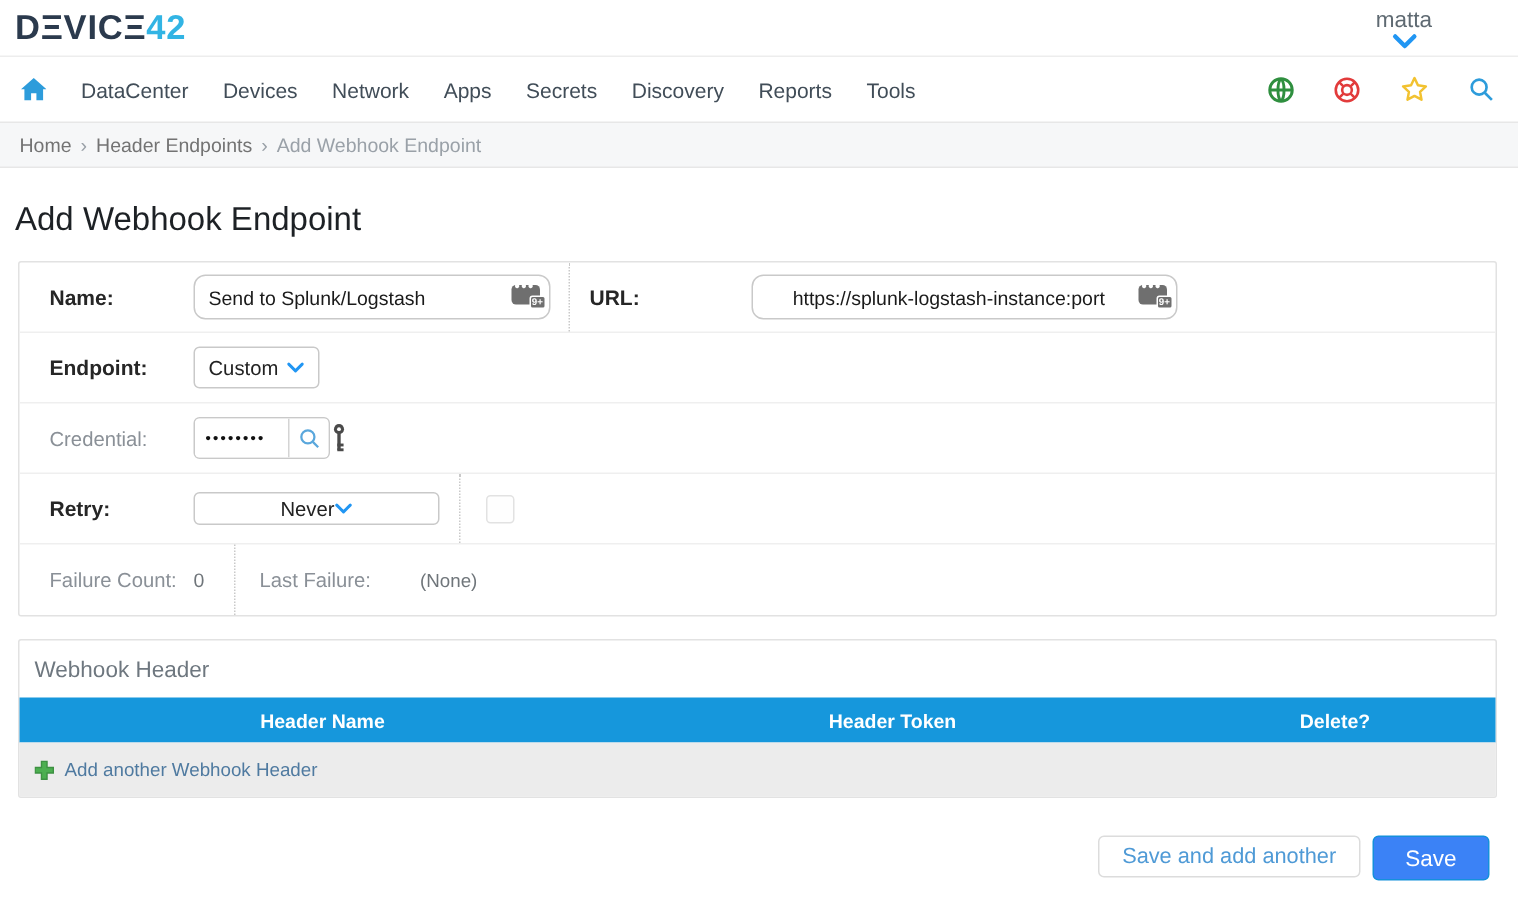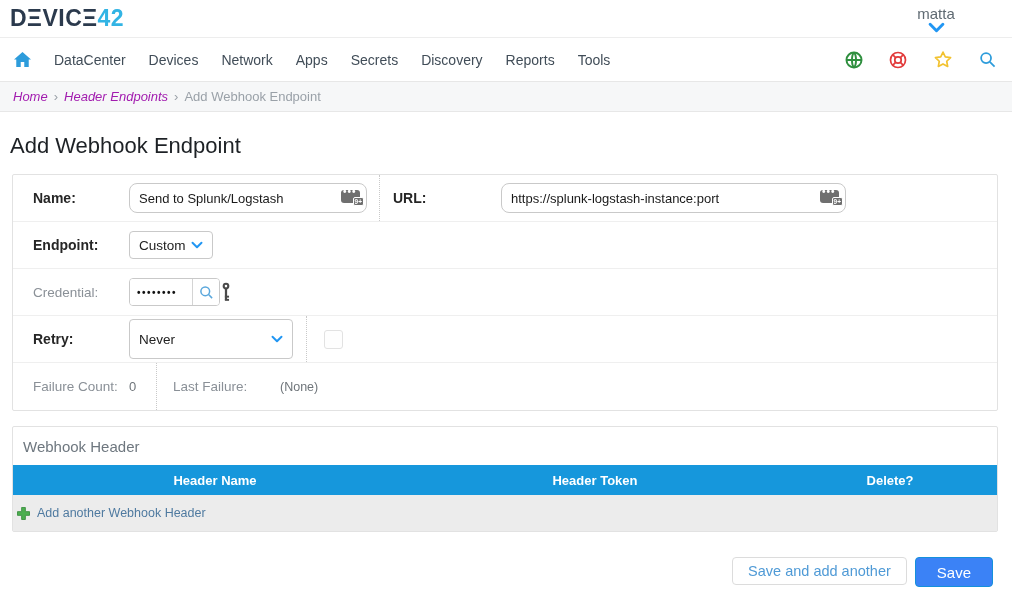--- a/index.html
+++ b/index.html
@@ -18,55 +18,55 @@
   .navbar { height:44px; display:flex; align-items:center; justify-content:space-between;
     padding:0 16px 0 14px; border-bottom:1px solid #e7e7e7; }
   .nav-left { display:flex; align-items:center; gap:23px; }
   .nav-item { font-size:14px; color:#414d58; cursor:pointer; }
   .nav-right { display:flex; align-items:center; gap:26px; }
   .icon-btn { display:flex; align-items:center; cursor:pointer; }
 
   
   .breadcrumb { height:30px; background:#f6f7f8; border-bottom:1px solid #e7e7e7;
     display:flex; align-items:center; gap:6px; padding-left:13px; font-size:13px; }
-  .crumb-link { color:#a21caf; text-decoration:none;font-style:italic; }
+  .crumb-link { color:#737373; text-decoration:none; }
   .crumb-sep, .crumb-current { color:#9aa1a8; }
 
   
   .page-title { margin:21px 0 15px 10px; font-size:22px; font-weight:500; color:#1d2125; }
 
   
   .panel { margin:0 14px 0 12px; border:1px solid #e2e2e2; border-radius:2px; background:#fff; }
 
   .frow { display:flex; align-items:center; min-height:47px; padding-left:20px;
     border-bottom:1px solid #efefef; }
   .frow:last-child { border-bottom:none; }
   .flabel { width:96px; font-size:14px; font-weight:700; color:#262626; flex:none; }
   .flabel.muted { font-weight:400; color:#8a9097; font-size:13.5px; }
   .vdiv { align-self:stretch; border-left:1px dotted #c9c9c9; flex:none; }
 
   .input-wrap { position:relative; display:flex; align-items:center; }
   .tinput { height:30px; border:1px solid #c9c9c9; border-radius:8px; font-size:13px;
     padding:0 30px 0 9px; color:#1a1a1a; outline:none; font-family:"Liberation Sans",sans-serif; }
   .w-name { width:238px; }
-  .w-url  { width:345px; }
+  .w-url  { width:284px;text-align:center; }
 
   .ffbadge { position:absolute; right:7px; top:7px; width:19px; height:13px;
     background:#6f6f6f; border-radius:3px; }
   .ffbadge .dots { position:absolute; top:-4px; left:2px; color:#fff; font-size:10px;
     letter-spacing:1px; font-weight:700; }
   .ffbadge .nine { position:absolute; right:-4px; bottom:-3px; background:#6f6f6f;
     border:1px solid #fff; border-radius:2px; color:#fff; font-size:6.5px; line-height:7px;
     padding:0 1px; font-weight:700; }
 
   .selectbox { border:1px solid #c9c9c9; border-radius:4px; background:#fff;
     display:flex; align-items:center; justify-content:space-between;
     padding:4px 9px; font-size:13.5px; color:#222; cursor:pointer; }
   .sel-endpoint { width:84px; height:28px; }
-  .sel-retry { width:164px; height:40px; }
+  .sel-retry { width:164px; height:22px;justify-content:center; }
 
   .credgroup { display:flex; align-items:stretch; height:28px; border:1px solid #c9c9c9;
     border-radius:4px; overflow:hidden; background:#fff; }
   .cred-input { width:62px; border:none; outline:none; font-size:10px; font-weight:700;
     letter-spacing:1.5px; color:#111; padding:0 3px 0 7px; }
   .cred-search { width:27px; border-left:1px solid #d4d4d4; background:#fff;
     display:flex; align-items:center; justify-content:center; cursor:pointer; }
   .key-ico { margin-left:2px; display:flex; align-items:center; }
 
   .checkbox { width:19px; height:19px; border:1px solid #e2e2e2; border-radius:3px;
@@ -77,21 +77,21 @@
   .flabel2 { margin-left:16px; width:107px; font-size:13.5px; color:#8a9097; flex:none; }
   .lf-value { color:#6f757a; font-size:12.5px; }
 
   
   .wh-panel { margin-top:15px; }
   .wh-title { padding:11px 10px 10px; color:#6e777f; font-size:15px; }
   .wh-head { display:grid; grid-template-columns:384px 376px 1fr; align-items:center;
     background:#1697dc; color:#fff; height:30px; padding-left:10px;
     font-size:13px; font-weight:700;text-align:center; }
   .wh-add { background:#ececec; height:36px; display:flex; align-items:center;
-    gap:7px; padding-left:4px; }
+    gap:7px; padding-left:10px; }
   .wh-add-link { color:#4f7aa0; font-size:12.5px; text-decoration:none; cursor:pointer; }
 
   
   .footer { display:flex; justify-content:flex-end; gap:8px; margin:25px 19px 0 0; }
   .btn { border-radius:4px; font-size:14.5px; height:28px; display:flex; align-items:center;
     cursor:pointer; font-family:"Liberation Sans",sans-serif; }
   .btn-outline { border:1px solid #dcdcdc; background:#fff; color:#4f9ad6; padding:0 15px; }
   .btn-primary { border:1px solid #1590db; background:#3b82f6; color:#fff; padding:0 21px;
     height:30px; font-size:15px; }
 </style>

